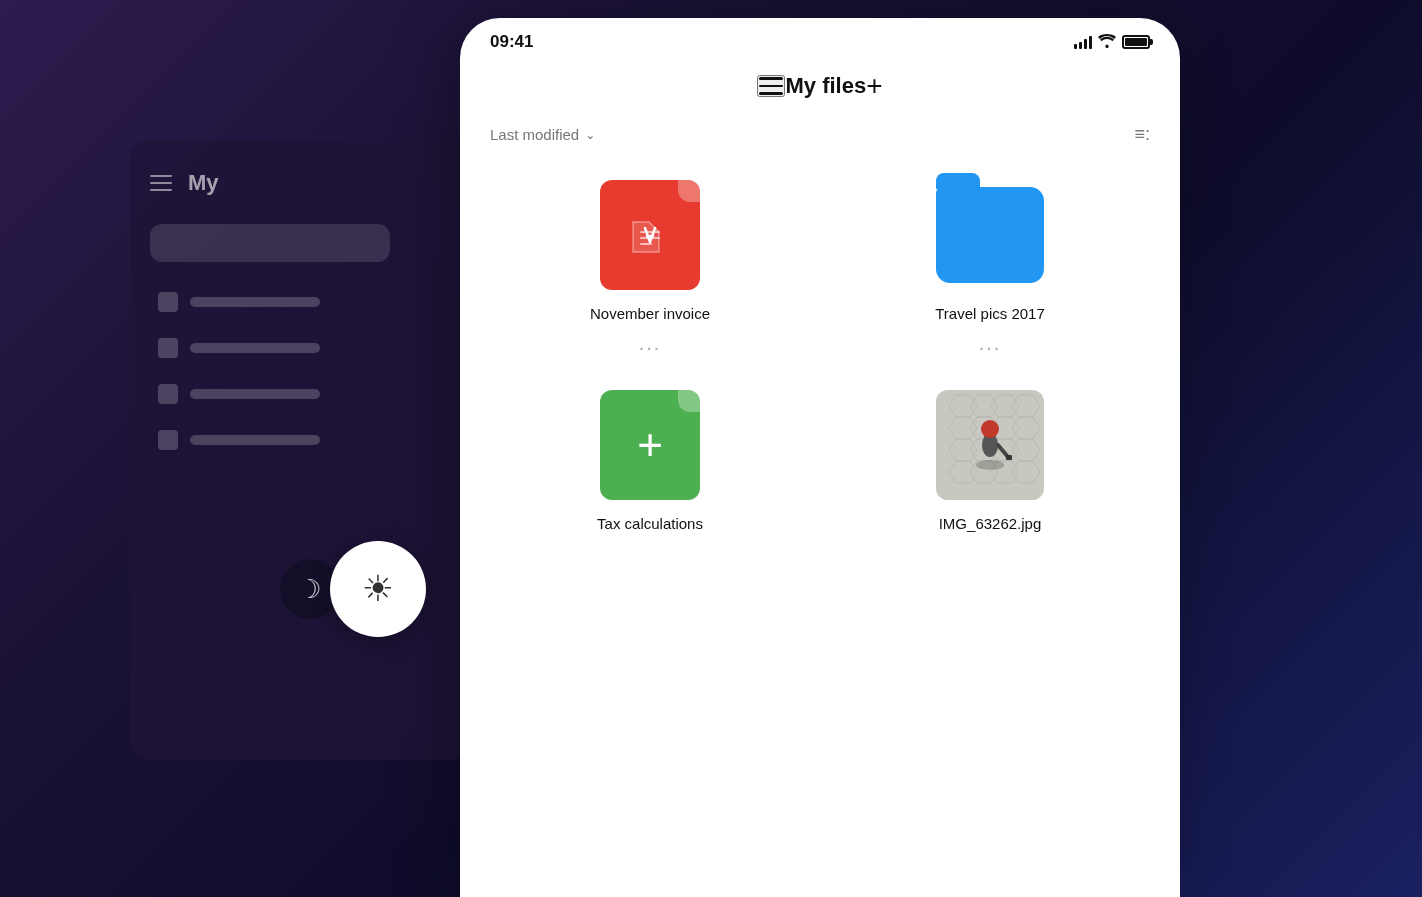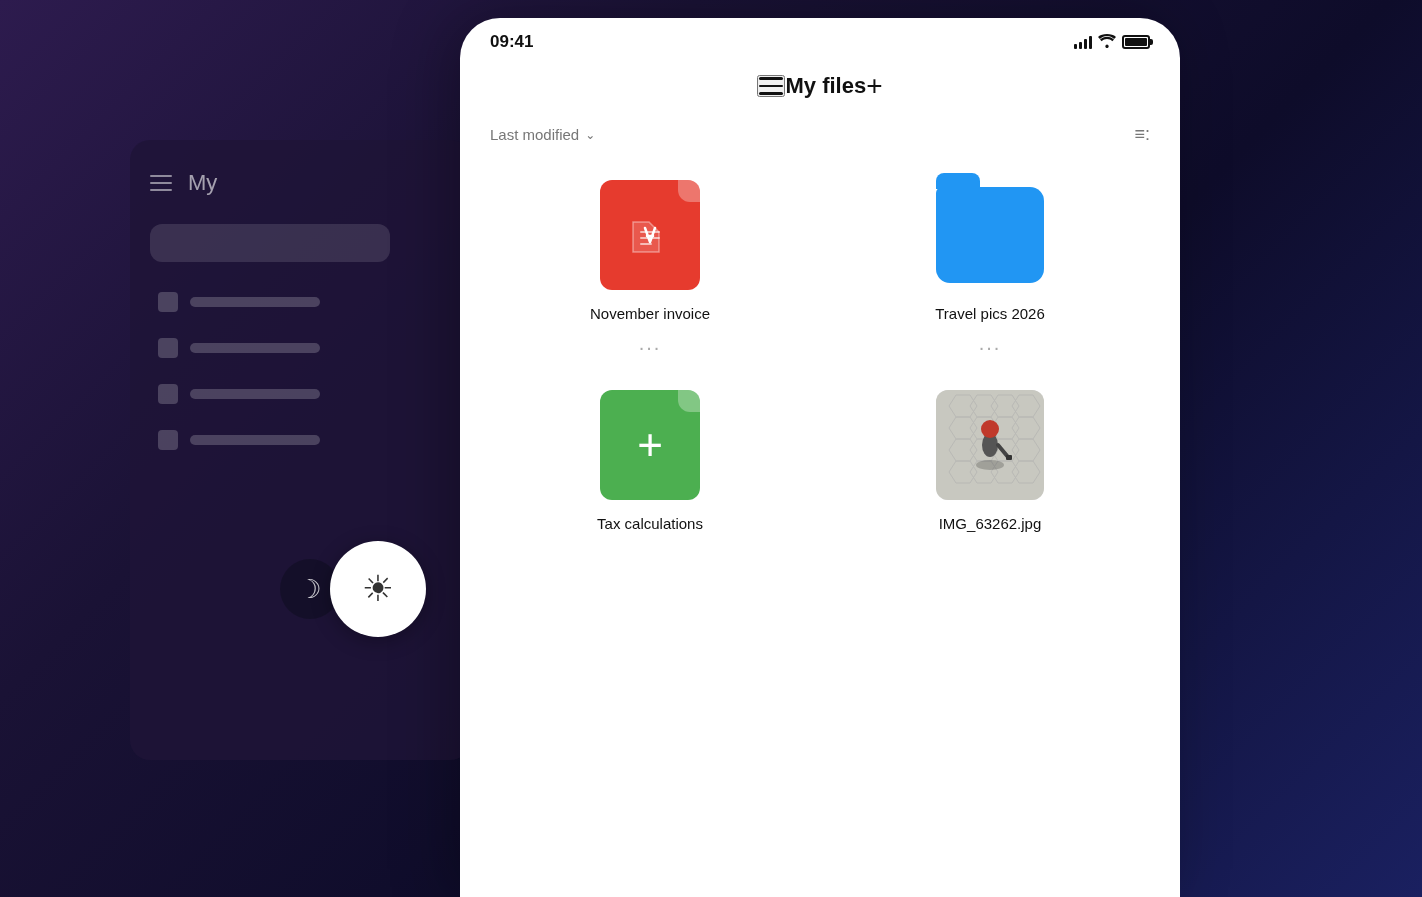--- a/index.html
+++ b/index.html
@@ -47,21 +47,21 @@
     .hamburger-dark span {
       display: block;
       width: 22px;
       height: 2px;
       background: rgba(255,255,255,0.5);
       border-radius: 2px;
     }
 
     .dark-title-text {
       font-size: 22px;
-      font-weight: 400;
+      font-weight: 700;
       color: rgba(255,255,255,0.6);
     }
 
     .dark-search-bar {
       background: rgba(255,255,255,0.12);
       border-radius: 12px;
       height: 38px;
       margin-bottom: 20px;
       width: 80%;
     }
@@ -509,21 +509,21 @@
         </div>
       </div>
       <span class="file-name">November invoice</span>
       <span class="file-more">...</span>
     </div>
 
     <div class="file-item">
       <div class="file-icon-wrap">
         <div class="folder-icon"></div>
       </div>
-      <span class="file-name">Travel pics 2026</span>
+      <span class="file-name">Travel pics 2017</span>
       <span class="file-more">...</span>
     </div>
 
     <div class="file-item">
       <div class="file-icon-wrap">
         <div class="green-doc-icon">
           <span style="font-size:44px;font-weight:200;color:white;">+</span>
         </div>
       </div>
       <span class="file-name">Tax calculations</span>

